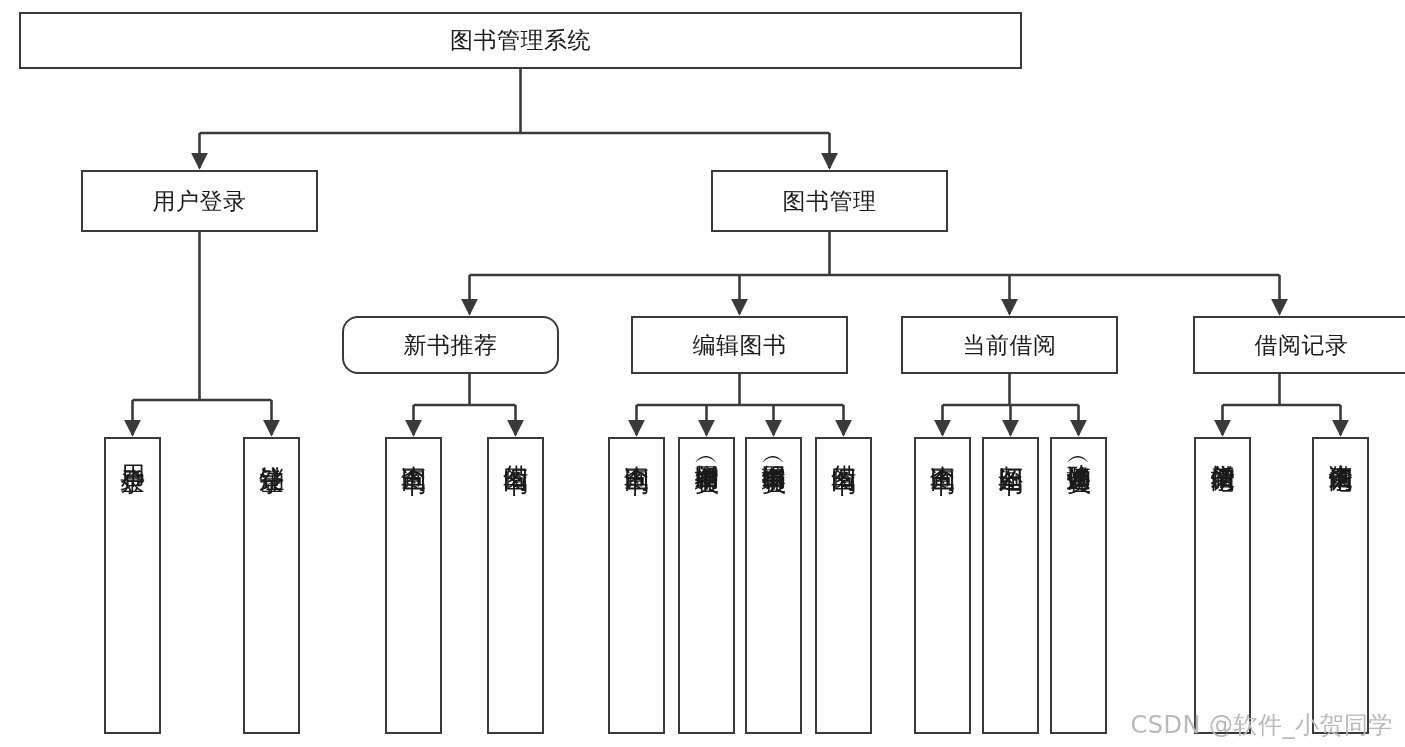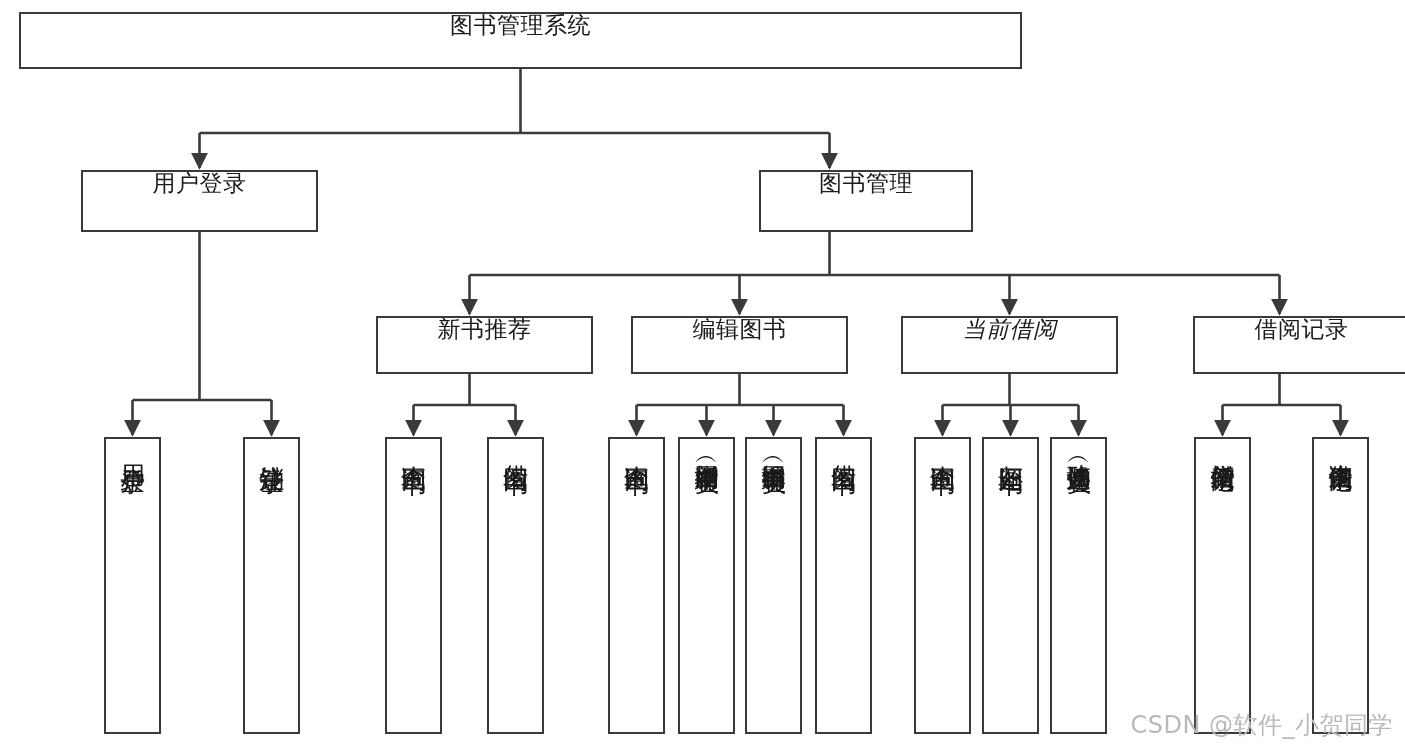--- a/index.html
+++ b/index.html
@@ -24,20 +24,21 @@
     width: 1405px;
     height: 747px;
     pointer-events: none;
   }
   .node {
     position: absolute;
     box-sizing: border-box;
     background: #ffffff;
     border: 2.5px solid #3a3a3a;
     display: flex;
+    align-items: center;
     justify-content: center;
     z-index: 2;
   }
   .node.horizontal .node-label {
     writing-mode: horizontal-tb;
     font-size: 23px;
     color: #1a1a1a;
     letter-spacing: 0.5px;
     white-space: nowrap;
     line-height: 1;
@@ -119,31 +120,31 @@
       </g>
   </svg>
 
   <div class="node horizontal" id="n-root" style="left: 19px; top: 12px; width: 1003px; height: 57px;">
     <span class="node-label">图书管理系统</span>
   </div>
 
   <div class="node horizontal" id="n-l2-0" style="left: 81px; top: 170px; width: 237px; height: 62px;">
     <span class="node-label">用户登录</span>
   </div>
-  <div class="node horizontal" id="n-l2-1" style="left: 711px; top: 170px; width: 214px; height: 62px; margin-left: 48px;">
+  <div class="node horizontal" id="n-l2-1" style="left: 711px; top: 170px; width: 237px; height: 62px;">
     <span class="node-label">图书管理</span>
   </div>
 
-  <div class="node horizontal" id="n-l3-0" style="left: 376px; top: 316px; width: 217px; height: 58px;">
+  <div class="node horizontal" id="n-l3-0" style="left: 342px; top: 316px; width: 217px; height: 58px; border-radius: 16px;">
     <span class="node-label">新书推荐</span>
   </div>
   <div class="node horizontal" id="n-l3-1" style="left: 631px; top: 316px; width: 217px; height: 58px;">
     <span class="node-label">编辑图书</span>
   </div>
-  <div class="node horizontal" id="n-l3-2" style="left: 901px; top: 316px; width: 217px; height: 58px; font-style: italic;">
+  <div class="node horizontal" id="n-l3-2" style="left: 901px; top: 316px; width: 217px; height: 58px;">
     <span class="node-label">当前借阅</span>
   </div>
   <div class="node horizontal" id="n-l3-3" style="left: 1193px; top: 316px; width: 217px; height: 58px;">
     <span class="node-label">借阅记录</span>
   </div>
 
   <div class="node vertical" id="n-leaf-0" style="left: 104px; top: 437px; width: 57px; height: 297px;">
     <span class="node-label">用户登录</span>
   </div>
   <div class="node vertical" id="n-leaf-1" style="left: 243px; top: 437px; width: 57px; height: 297px;">

